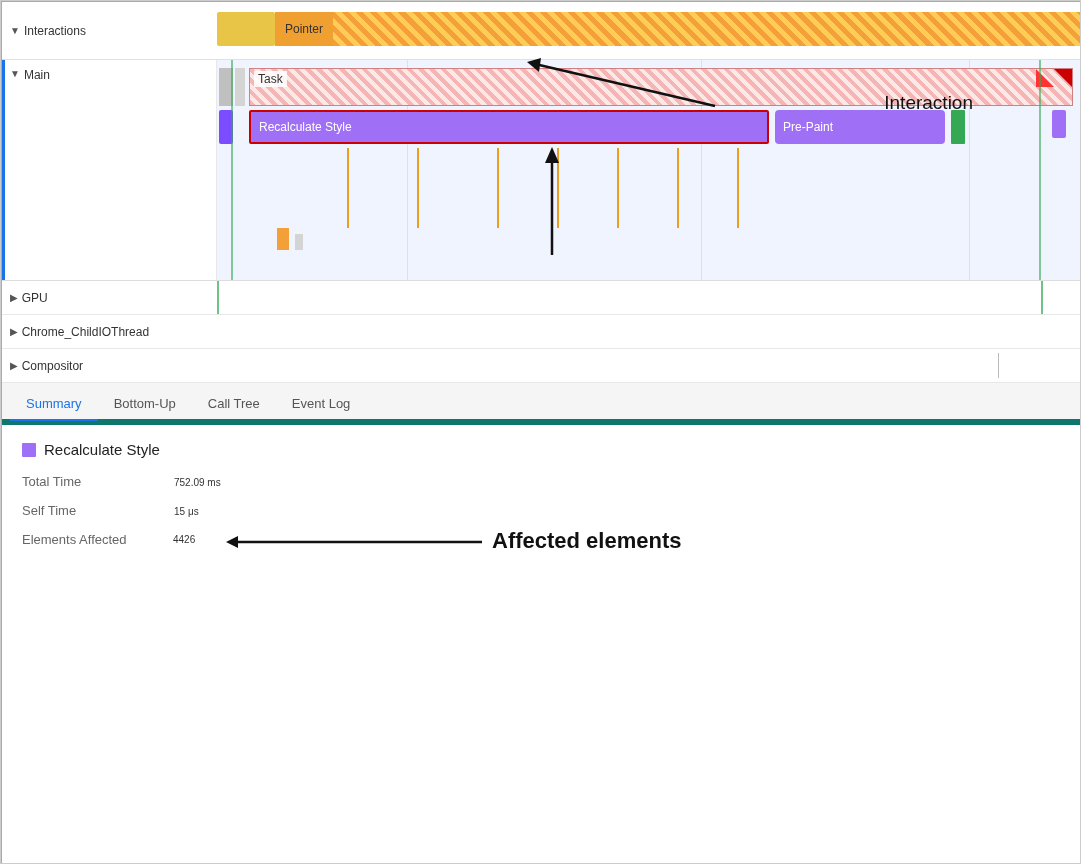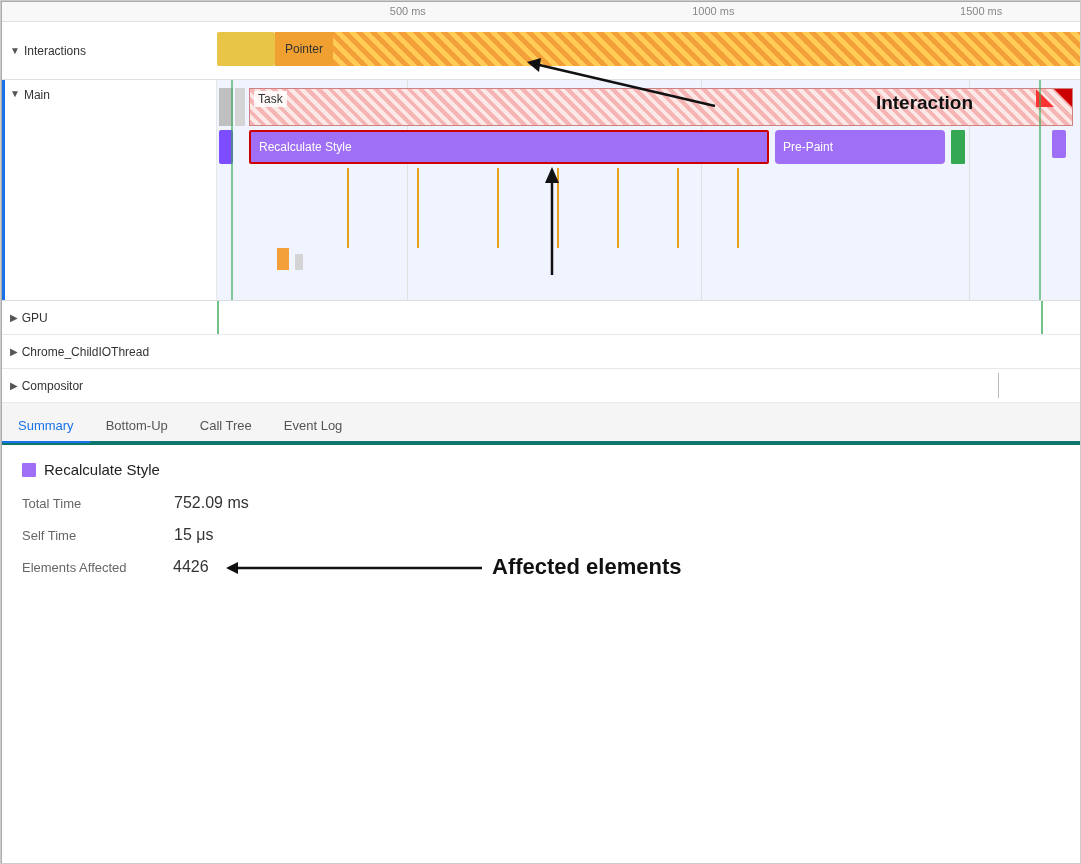--- a/index.html
+++ b/index.html
@@ -126,23 +126,24 @@
       top: 0;
       bottom: 0;
       width: 1px;
       background: #e0e0e0;
     }
 
     
     .tabs-bar {
       height: 42px;
       background: #f5f5f5;
-      border-bottom: 4px solid #0f766e;
+      border-bottom: 6px solid #0f766e;
       display: flex;
       align-items: flex-end;
+      padding-left: 8px;
       gap: 0;
     }
     .tab {
       padding: 8px 16px;
       font-size: 13px;
       color: #555;
       cursor: pointer;
       border-bottom: 2px solid transparent;
       margin-bottom: -2px;
     }
@@ -179,36 +180,28 @@
       font-size: 13px;
       color: #555;
       gap: 12px;
     }
     .summary-key {
       min-width: 140px;
       color: #666;
     }
     .summary-value {
       color: #333;
-      font-size: 16px;
+      font-size: 10px;
     }
   </style>
 </head>
 <body>
 
 <div style="width:1081px; height:864px; position:relative; overflow:hidden; border:1px solid #aaa;">
 
-  <div class="time-ruler">
-    <div class="time-ruler-spacer"></div>
-    <div class="time-ruler-marks">
-      <span class="time-mark" style="left:20%">500 ms</span>
-      <span class="time-mark" style="left:55%">1000 ms</span>
-      <span class="time-mark" style="left:86%">1500 ms</span>
-    </div>
-  </div>
 
   <div class="interactions-row" style="height:58px;">
     <div class="row-label">
       <span class="triangle-icon">▼</span>
       <span>Interactions</span>
     </div>
     <div class="timeline-content" style="position:relative;">
 
       <div style="position:absolute; left:0; top:10px; width:58px; height:34px; background:#e8c547; border-radius:2px;"></div>
 
@@ -304,21 +297,21 @@
   <div class="track-row">
     <div class="track-row-label">
       <span class="triangle-icon">▶</span>
       <span>Compositor</span>
     </div>
     <div class="track-row-content" style="position:relative;">
       <div style="position:absolute; right:82px; top:4px; bottom:4px; width:1px; background:#bbb;"></div>
     </div>
   </div>
 
-  <div style="position:absolute; right:108px; top:90px; font-size:19px; font-weight:700; color:#111; pointer-events:none;">Interaction</div>
+  <div style="position:absolute; right:108px; top:90px; font-size:19px; font-weight:400; color:#111; pointer-events:none;">Interaction</div>
 
   <svg style="position:absolute; right:356px; top:52px; pointer-events:none;" width="200" height="60">
     <line x1="190" y1="52" x2="10" y2="10" stroke="#111" stroke-width="2.5"></line>
     <polygon points="2,8 16,4 14,18" fill="#111"></polygon>
   </svg>
 
   <div class="tabs-bar">
     <div class="tab active">Summary</div>
     <div class="tab">Bottom-Up</div>
     <div class="tab">Call Tree</div>

